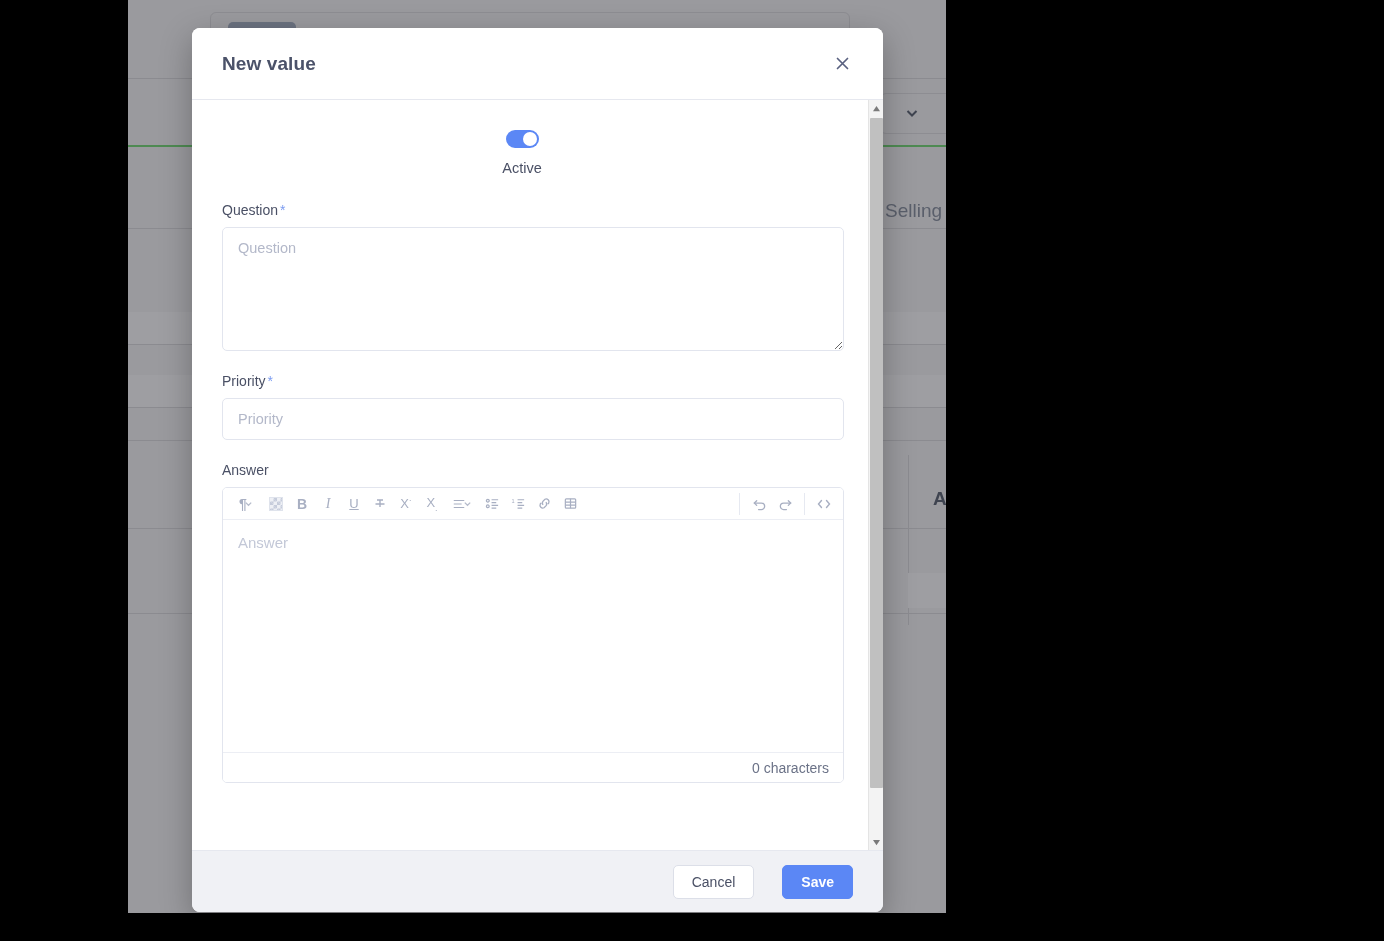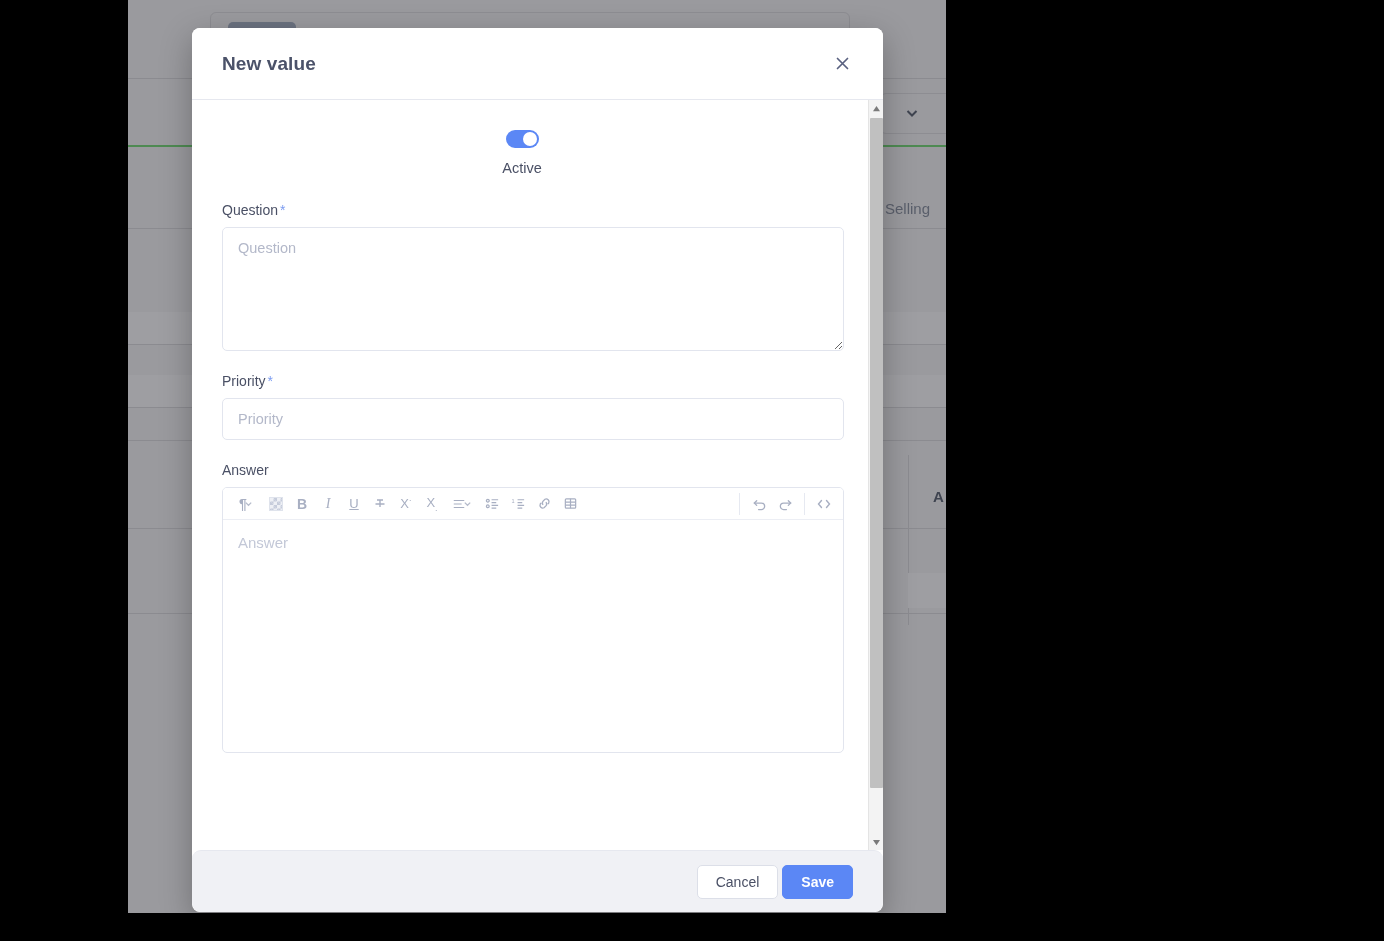--- a/index.html
+++ b/index.html
@@ -75,21 +75,21 @@
     width: 1px;
     background: #8b8b90;
   }
   .bg-block {
     position: absolute;
     background: #9e9ea2;
   }
   .bg-text {
     position: absolute;
     color: #5a5f6b;
-    font-size: 15px;
+    font-size: 19px;
     white-space: nowrap;
   }
   .bg-text.bold { font-weight: bold; color: #3f4450; }
 
   
   #modal {
     position: absolute;
     left: 192px; top: 28px;
     width: 691px; height: 884px;
     background: #ffffff;
@@ -302,24 +302,23 @@
     cursor: pointer;
   }
 
   .modal-footer {
     flex: 0 0 62px;
     height: 62px;
     background: #f0f1f5;
     display: flex;
     align-items: center;
     justify-content: flex-end;
-    gap: 4px;
+    gap: 28px;
     padding: 8px 30px;
     border-top: 1px solid #e6e8ef;
-    border-radius: 9px;
   }
   .btn {
     font-family: "Liberation Sans", sans-serif;
     font-size: 14px;
     border-radius: 5px;
     cursor: pointer;
     padding: 0 18px;
     height: 34px;
     line-height: 32px;
   }
@@ -502,20 +501,23 @@
                   <path d="M5.5 4.5 L2.5 8 L5.5 11.5"></path>
                   <path d="M10.5 4.5 L13.5 8 L10.5 11.5"></path>
                 </svg>
               </button>
             </div>
 
             <div class="editor-body">
               <span class="editor-placeholder">Answer</span>
             </div>
 
+            <div class="editor-status">
+              <span>0 characters</span>
+            </div>
           </div>
         </div>
 
         <div style="height:40px;"></div>
       </div>
 
       <div class="scrollbar">
         <div class="sb-arrow up">
           <svg width="9" height="7" viewBox="0 0 10 8" fill="currentColor">
               <path d="M5 1 L9 7 L1 7 Z"></path>

